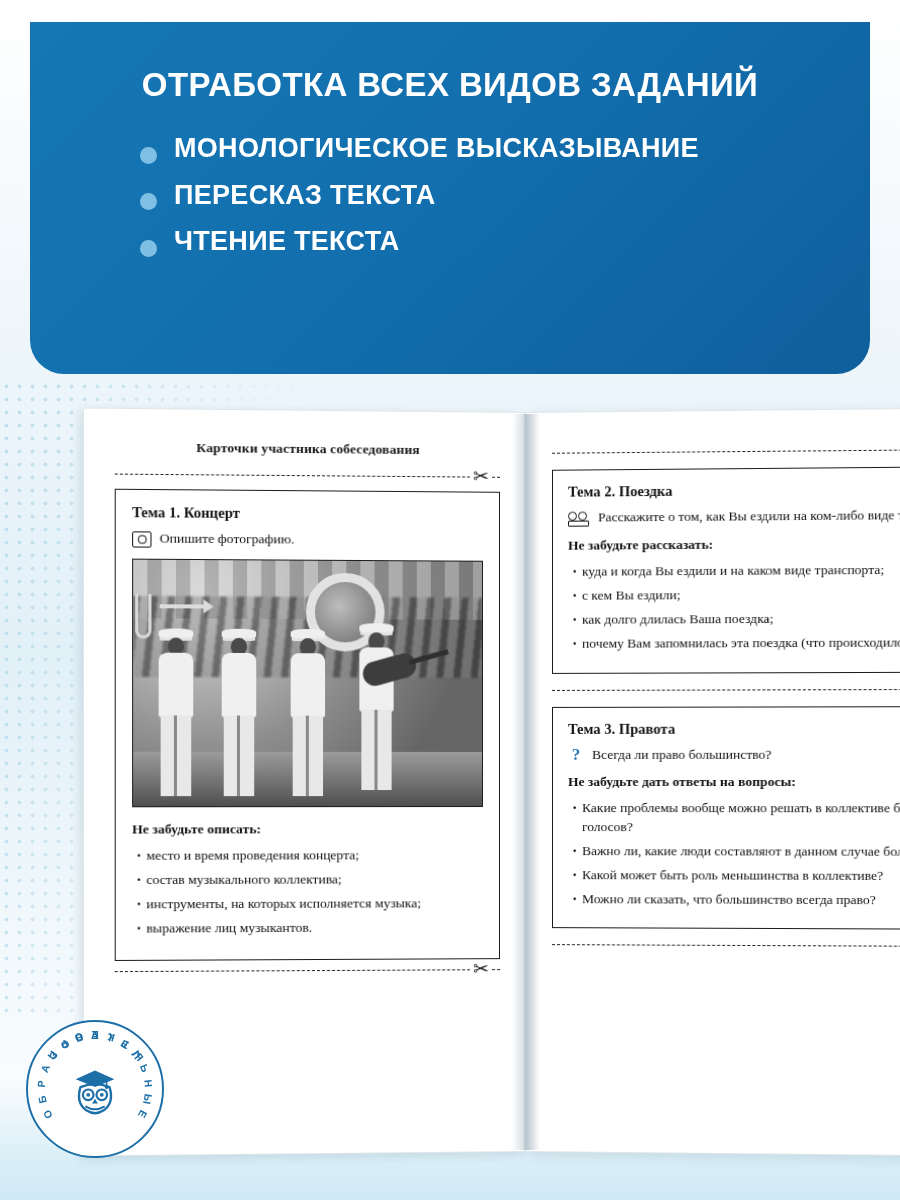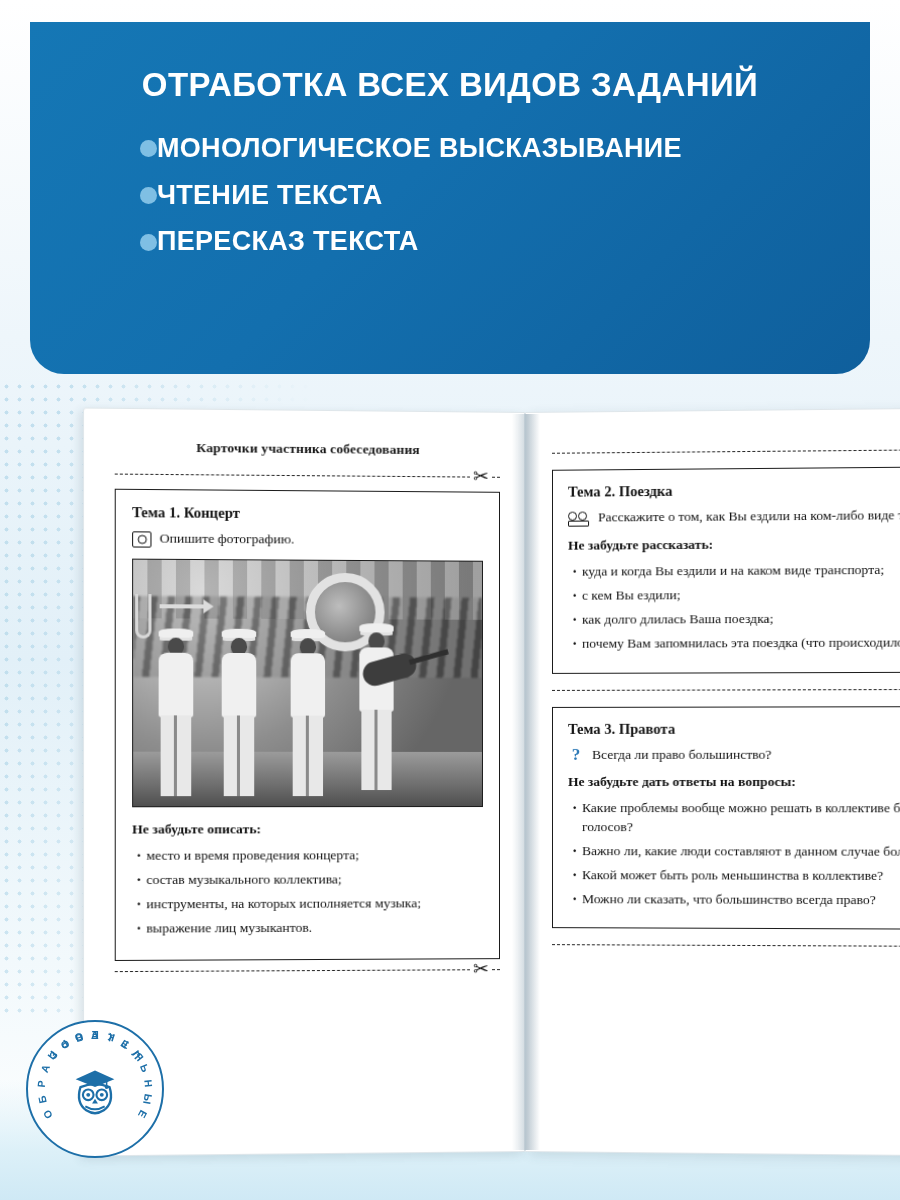--- a/index.html
+++ b/index.html
@@ -60,21 +60,22 @@
     font-size: 33px;
     font-weight: 700;
     letter-spacing: .4px;
     line-height: 1.15;
     margin: 0 0 30px 0;
     text-transform: uppercase;
   }
   .banner-list { margin: 0; padding: 0; list-style: none; }
   .banner-list li {
     display: flex;
-    align-items: center;
+    align-items: flex-end;
+    gap: 17px;
     margin: 0 0 17px 70px;
   }
   .bullet {
     width: 17px; height: 17px;
     border-radius: 50%;
     background: #7fbfe4;
     flex: 0 0 auto;
   }
   .banner-item-label {
     font-size: 27px;
@@ -393,25 +394,25 @@
 
 <section class="banner">
   <h1 class="banner-title">ОТРАБОТКА ВСЕХ ВИДОВ ЗАДАНИЙ</h1>
   <ul class="banner-list">
     <li>
       <span class="bullet"></span>
       <span class="banner-item-label">МОНОЛОГИЧЕСКОЕ ВЫСКАЗЫВАНИЕ</span>
     </li>
     <li>
       <span class="bullet"></span>
-      <span class="banner-item-label">ЧТЕНИЕ ТЕКСТА</span>
+      <span class="banner-item-label">ПЕРЕСКАЗ ТЕКСТА</span>
     </li>
     <li>
       <span class="bullet"></span>
-      <span class="banner-item-label">ПЕРЕСКАЗ ТЕКСТА</span>
+      <span class="banner-item-label">ЧТЕНИЕ ТЕКСТА</span>
     </li>
   </ul>
 </section>
 
 <div class="book">
 
   <div class="page page-left">
     <div class="page-head">Карточки участника собеседования</div>
 
     <div class="cutline">

